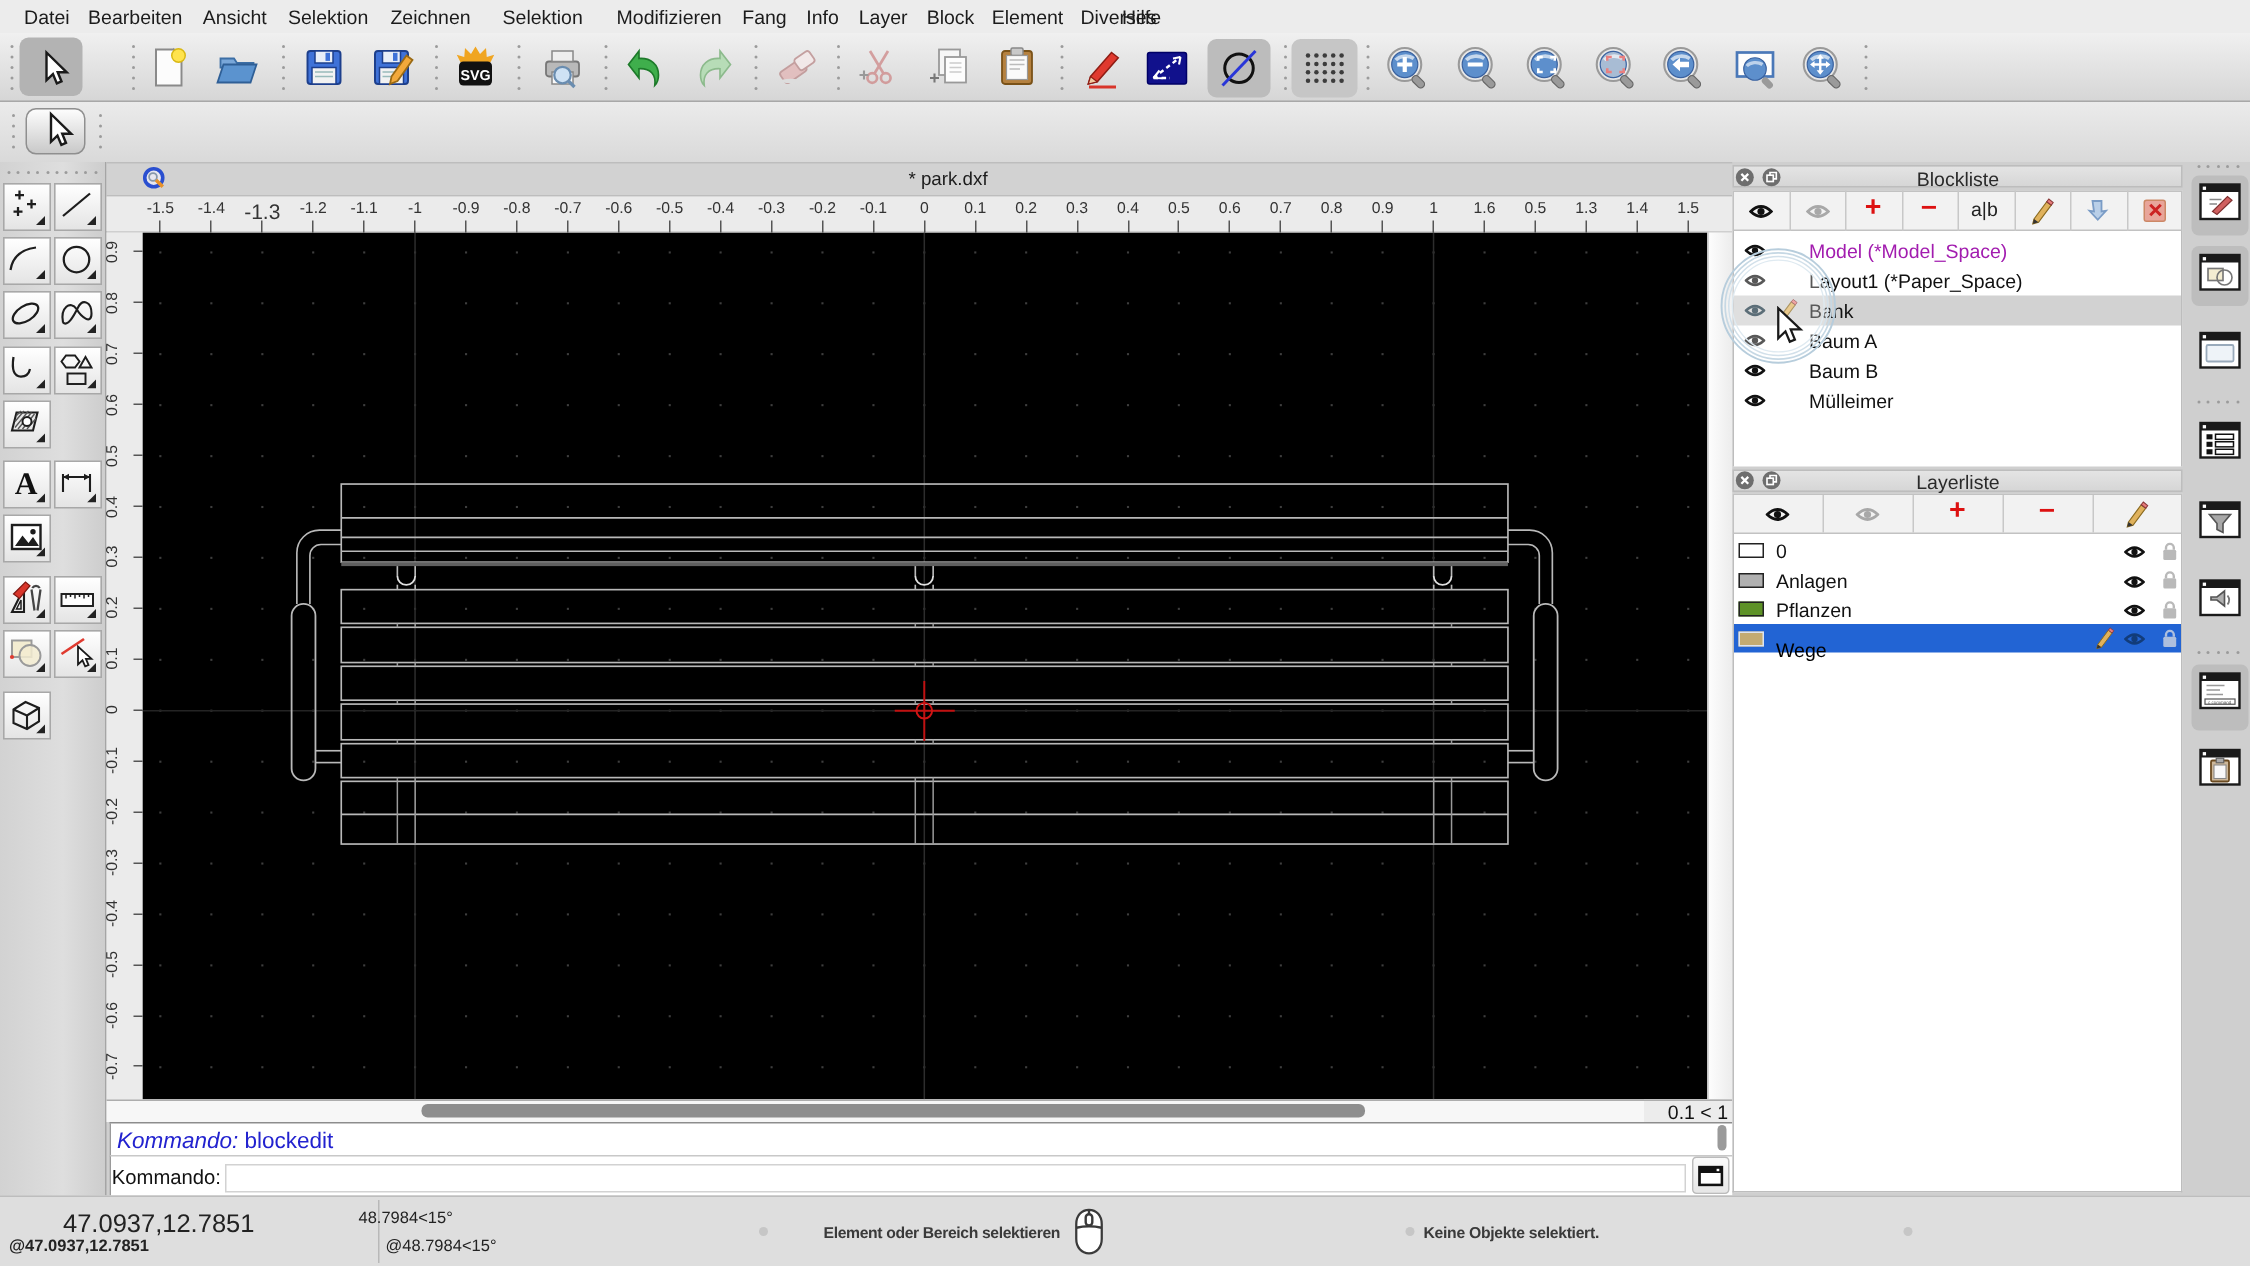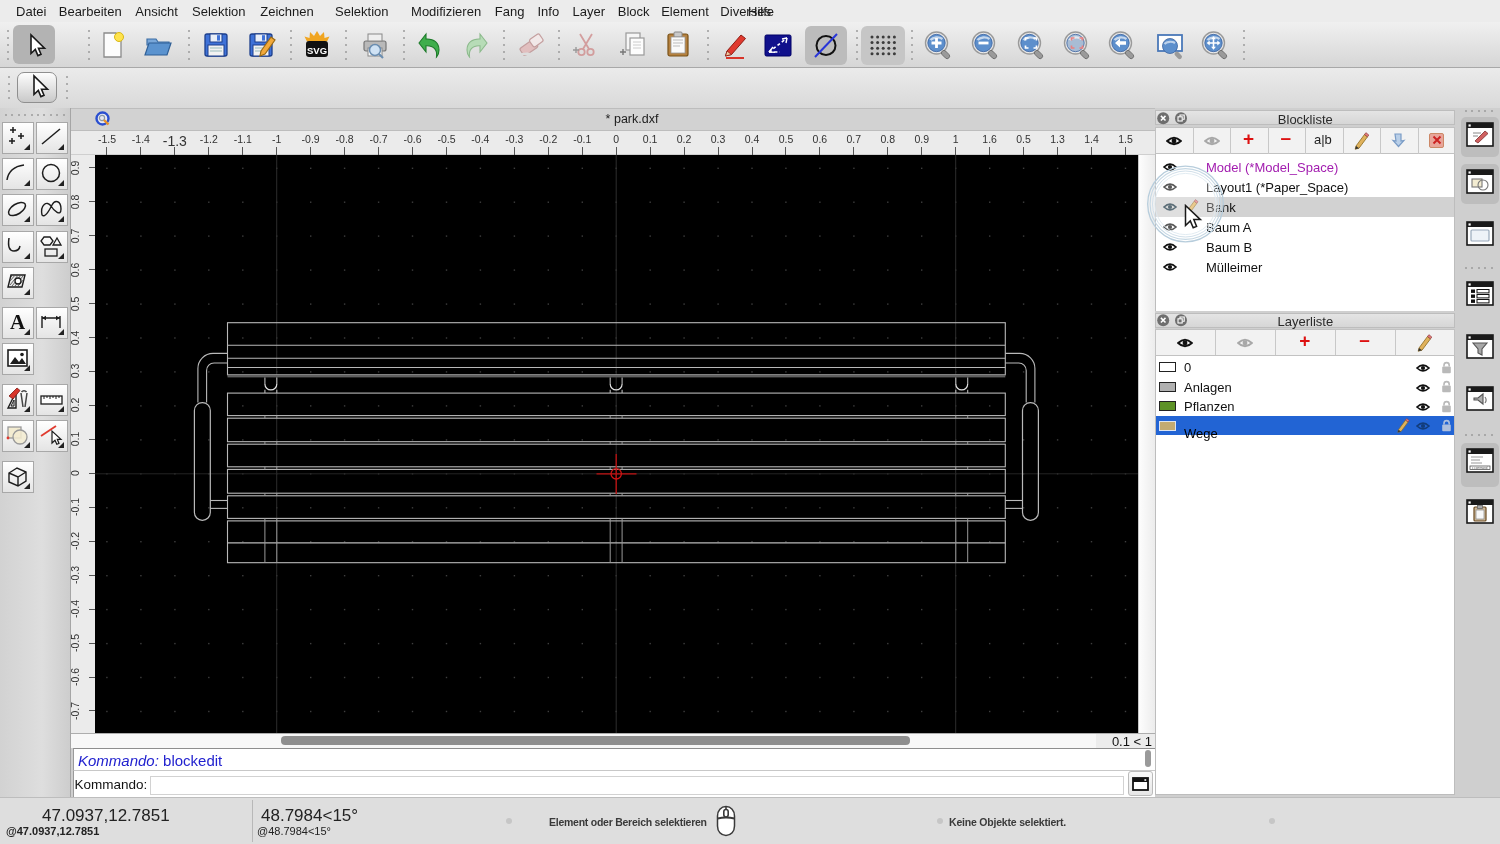--- a/index.html
+++ b/index.html
@@ -1339,21 +1339,21 @@
     <div class="abs" style="left:1490.6px;top:267px;width:2px;height:2px;border-radius:1px;background:#9b9b9b;"></div>
     <div class="abs" style="left:1465.0px;top:434px;width:2px;height:2px;border-radius:1px;background:#9b9b9b;"></div>
     <div class="abs" style="left:1471.4px;top:434px;width:2px;height:2px;border-radius:1px;background:#9b9b9b;"></div>
     <div class="abs" style="left:1477.8px;top:434px;width:2px;height:2px;border-radius:1px;background:#9b9b9b;"></div>
     <div class="abs" style="left:1484.2px;top:434px;width:2px;height:2px;border-radius:1px;background:#9b9b9b;"></div>
     <div class="abs" style="left:1490.6px;top:434px;width:2px;height:2px;border-radius:1px;background:#9b9b9b;"></div>
     <div class="abs" style="left:0;top:797.3px;width:1500px;height:46.7px;background:#dedede;border-top:1px solid #bdbdbd;"></div>
     <div class="abs" style="left:6px;top:806px;font-size:17px;color:#222;margin-left:36px;">47.0937,12.7851</div>
     <div class="abs" style="left:6px;top:825px;font-size:11px;color:#222;font-weight:bold;">@47.0937,12.7851</div>
     <div class="abs" style="left:252px;top:800px;width:1px;height:42px;background:#b8b8b8;"></div>
-    <div class="abs" style="left:261px;top:806px;font-size:17px;color:#222;">48.7984&lt;15°</div>
+    <div class="abs" style="left:239px;top:806px;font-size:11px;color:#222;">48.7984&lt;15°</div>
     <div class="abs" style="left:257px;top:825px;font-size:11px;color:#222;">@48.7984&lt;15°</div>
     <div class="abs" style="left:506px;top:818px;width:6px;height:6px;border-radius:3px;background:#c6c6c6;"></div>
     <div class="abs" style="left:937px;top:818px;width:6px;height:6px;border-radius:3px;background:#c6c6c6;"></div>
     <div class="abs" style="left:1269px;top:818px;width:6px;height:6px;border-radius:3px;background:#c6c6c6;"></div>
     <div class="abs" style="left:549px;top:815.5px;font-size:10.5px;font-weight:bold;letter-spacing:-0.25px;color:#3a3a3a;">Element oder Bereich selektieren</div>
     <div class="abs" style="left:949px;top:815.5px;font-size:10.5px;font-weight:bold;letter-spacing:-0.2px;color:#3a3a3a;">Keine Objekte selektiert.</div>
     <svg class="abs" style="left:716px;top:805px;" width="20" height="32" viewBox="0 0 20 32">
       <path d="M10,1.5 C15,1.5 18.5,5.5 18.5,11 L18.5,21 C18.5,26.5 15,30.5 10,30.5 C5,30.5 1.5,26.5 1.5,21 L1.5,11 C1.5,5.5 5,1.5 10,1.5 Z" fill="#fff" stroke="#3a3a3a" stroke-width="1.5"></path>
       <path d="M1.5,13.5 Q10,11.5 18.5,13.5" fill="none" stroke="#3a3a3a" stroke-width="1.8"></path>
       <rect x="7.8" y="4.5" width="4.4" height="7.5" rx="2.2" fill="#fff" stroke="#3a3a3a" stroke-width="1.6"></rect>

